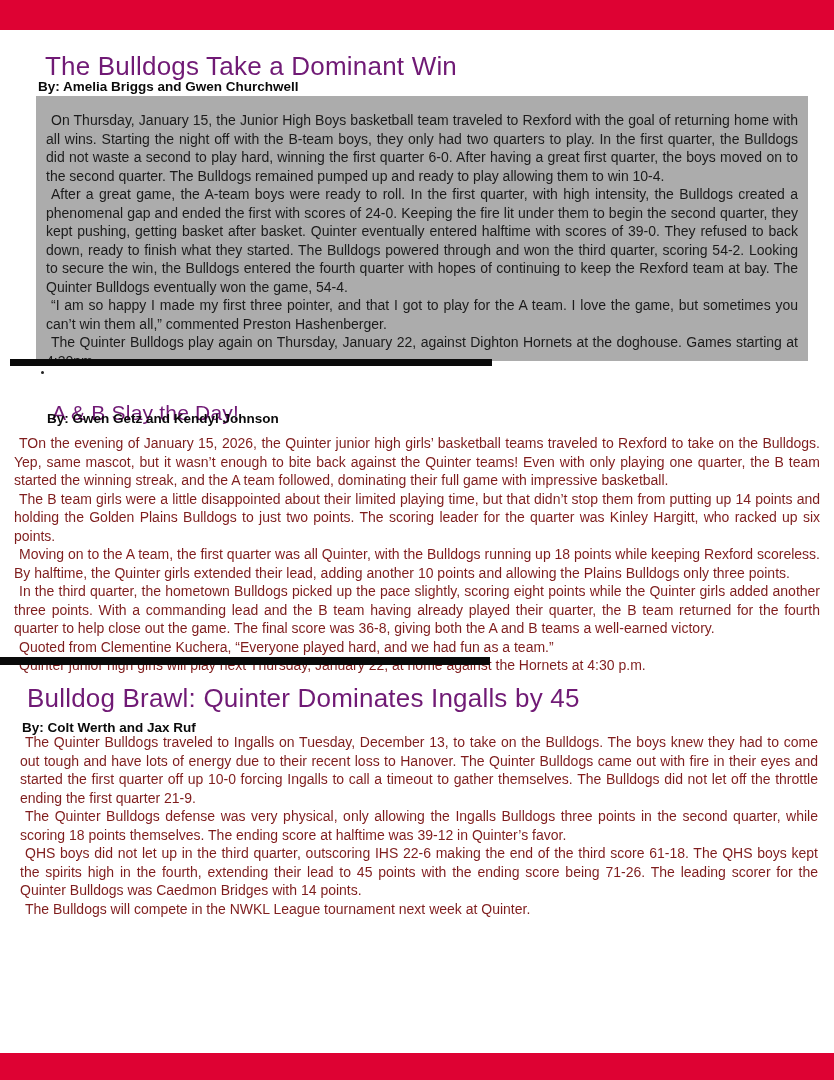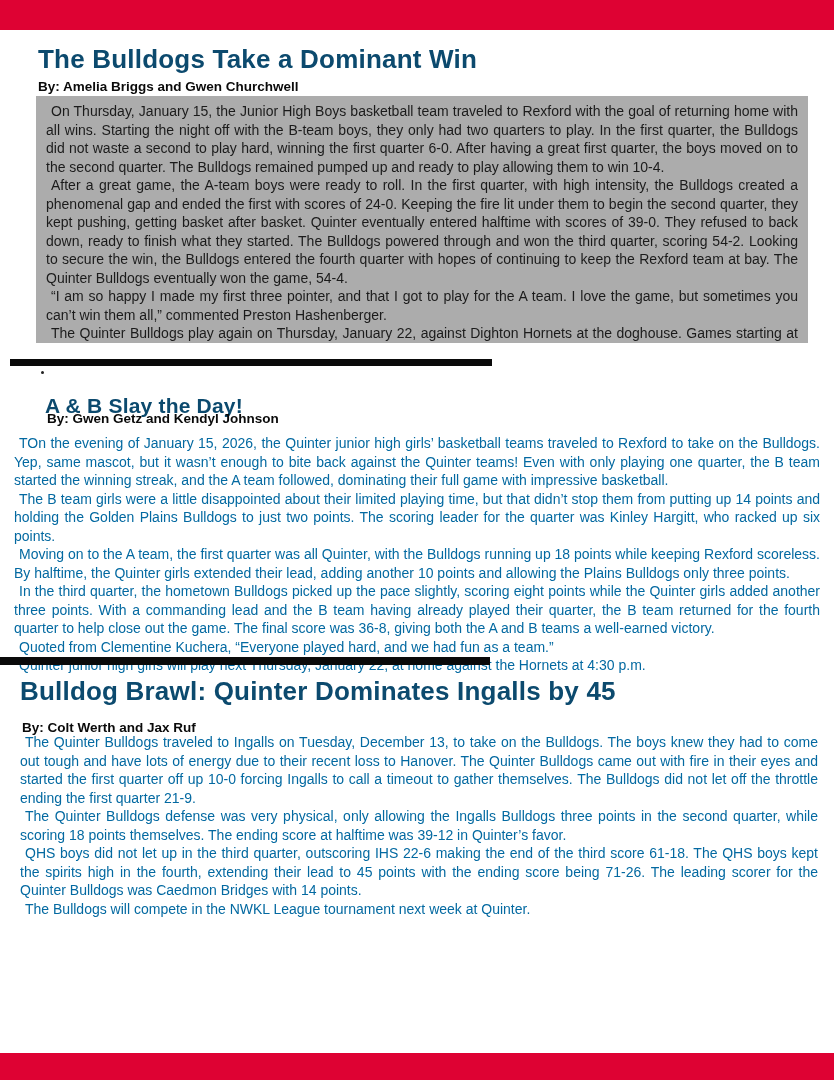--- a/index.html
+++ b/index.html
@@ -11,23 +11,23 @@
     overflow: hidden;
   }
   .page { position: relative; width: 834px; height: 1080px; background: #ffffff; }
 
   .bar { position: absolute; left: 0; width: 834px; }
   .bar.top { top: 0; height: 30px; }
   .bar.bottom { top: 1053px; height: 27px; }
 
   .article-title {
     position: absolute;
-    margin: 0;
-    font-weight: bold;
-    color: #0c4a6e;
+    margin: 7px;
+    font-weight: normal;
+    color: #701a75;
     letter-spacing: 0.2px;
     white-space: nowrap;
   }
   #title1 { left: 38px; top: 44px; font-size: 26px; }
   #title2 { left: 45px; top: 394px; font-size: 21px; }
   #title3 { left: 20px; top: 676px; font-size: 26px; }
 
   .byline {
     position: absolute;
     margin: 0;
@@ -39,28 +39,28 @@
   #byline1 { left: 38px; top: 79px; }
   #byline2 { left: 47px; top: 411px; }
   #byline3 { left: 22px; top: 712px; margin-top: 8px; }
 
   .body-text p {
     margin: 0;
     font-size: 14px;
     line-height: 18.5px;
     text-align: justify;
     text-indent: 5px;
-    color: #0369a1;
+    color: #7f1d1d;
   }
 
   .highlight-box {
     position: absolute;
     left: 36px; top: 96px;
     width: 752px; height: 235px;
-    padding: 6px 10px;
+    padding: 15px 10px;
     overflow: hidden;
   }
   .highlight-box p { color: #1b1b1b; }
 
   #body2 { position: absolute; left: 14px; top: 434px; width: 806px; }
   #body3 { position: absolute; left: 20px; top: 733px; width: 798px; }
 
   .divider { position: absolute; background: #0a0a0a; }
   #divider1 { left: 10px; top: 359px; width: 482px; height: 7px; }
   #divider2 { left: 0; top: 657px; width: 490px; height: 8px; }

